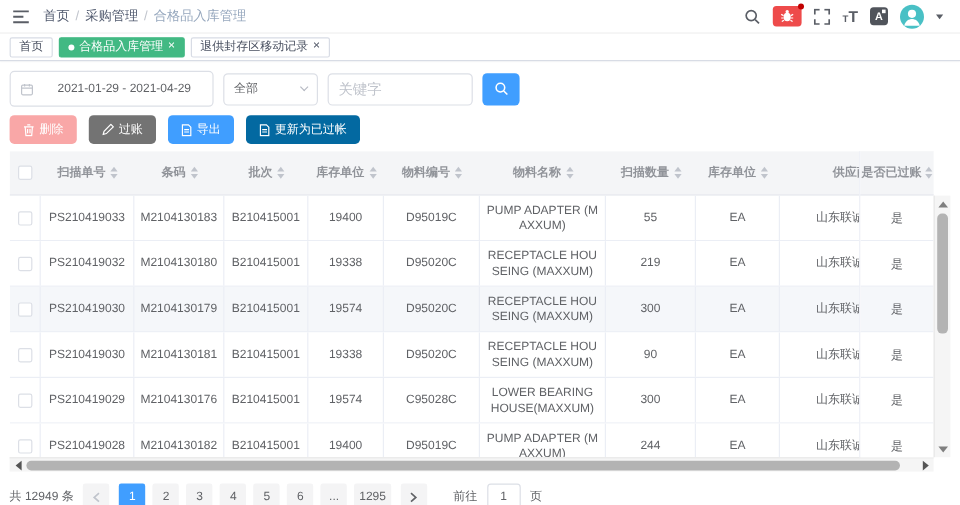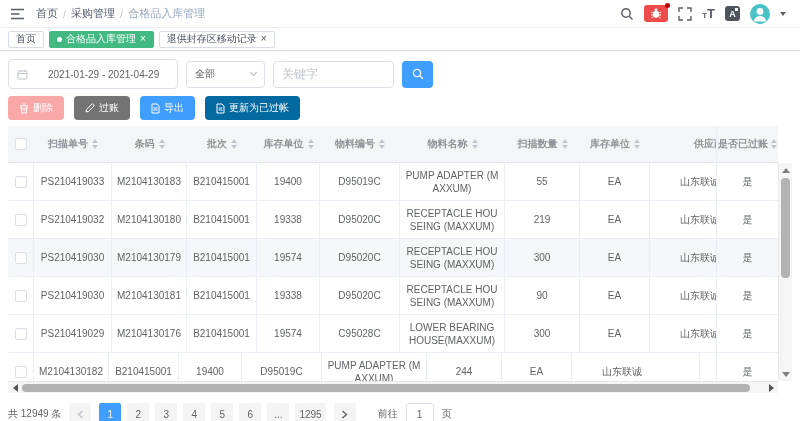--- a/index.html
+++ b/index.html
@@ -363,20 +363,21 @@
             <div class="cell td" style="width: 80px;">C95028C</div>
             <div class="cell td" style="width: 105px;">LOWER BEARING HOUSE(MAXXUM)</div>
             <div class="cell td" style="width: 75px;">300</div>
             <div class="cell td" style="width: 70px;">EA</div>
             <div class="cell td td-sup" style="width: 128px;">山东联诚</div>
           </div>
           <div class="trow">
             <div class="cell cb-cell" style="width: 26px;">
               <span class="cb"></span>
             </div>
+            <div class="cell td" style="width: 78px;">PS210419028</div>
             <div class="cell td" style="width: 75px;">M2104130182</div>
             <div class="cell td" style="width: 70px;">B210415001</div>
             <div class="cell td" style="width: 63px;">19400</div>
             <div class="cell td" style="width: 80px;">D95019C</div>
             <div class="cell td" style="width: 105px;">PUMP ADAPTER (MAXXUM)</div>
             <div class="cell td" style="width: 75px;">244</div>
             <div class="cell td" style="width: 70px;">EA</div>
             <div class="cell td td-sup" style="width: 128px;">山东联诚</div>
           </div>
         </div>

